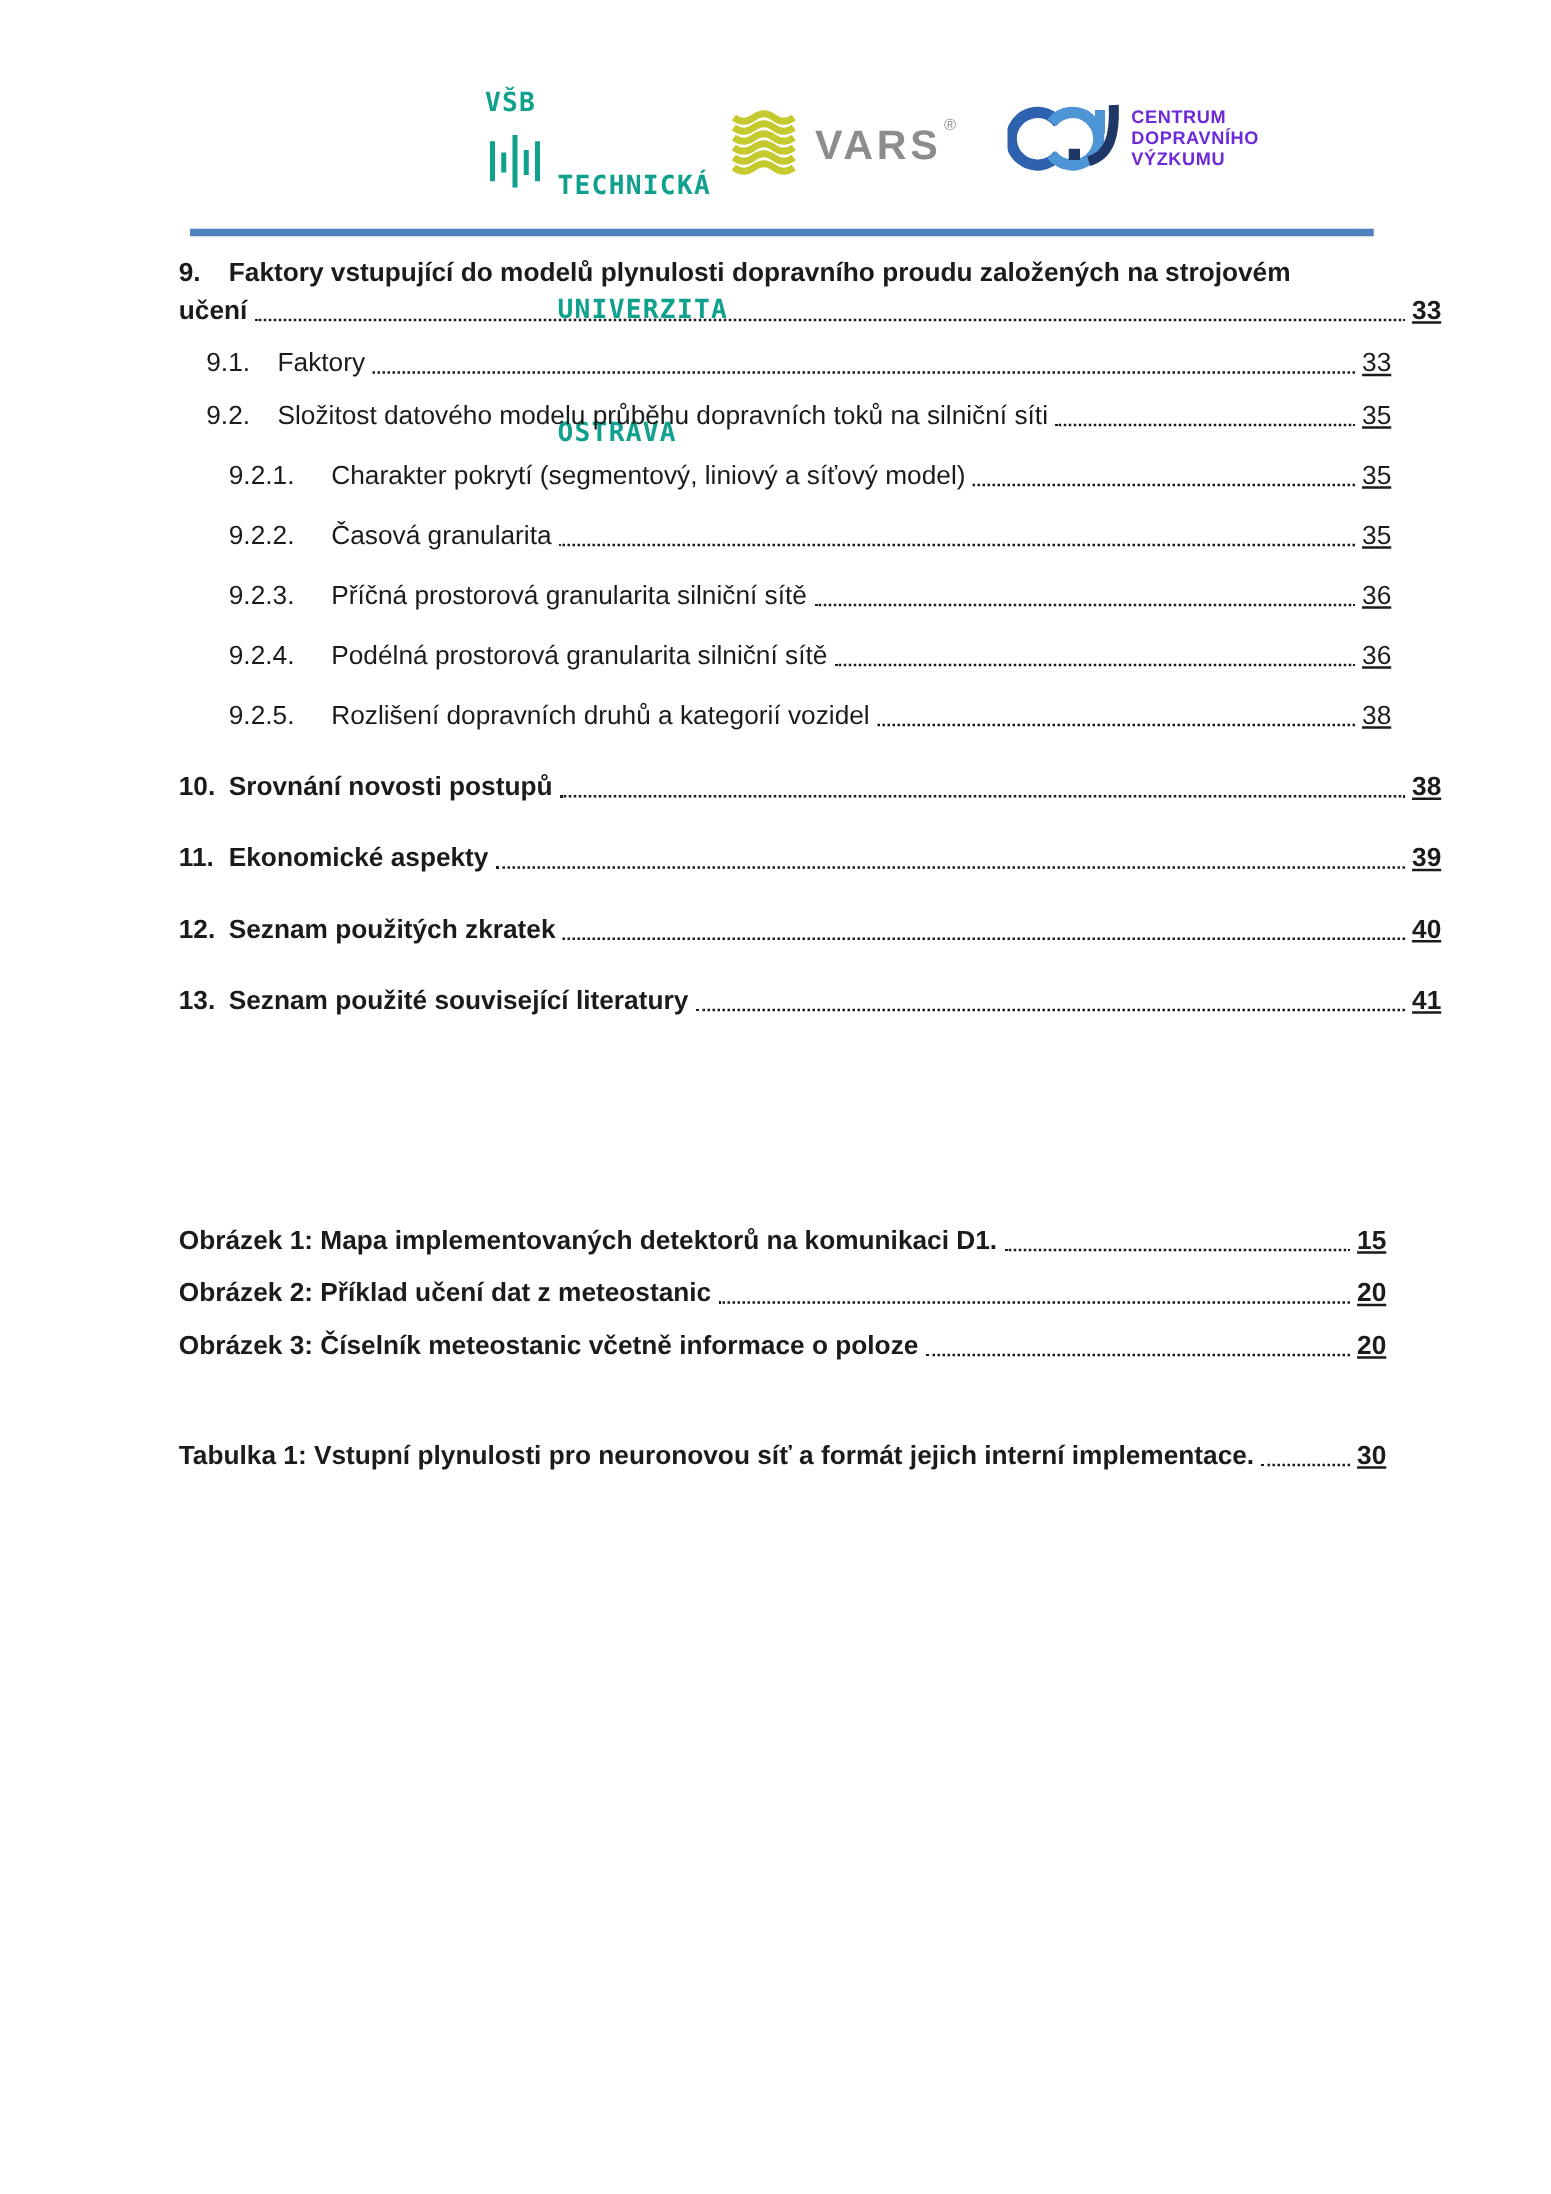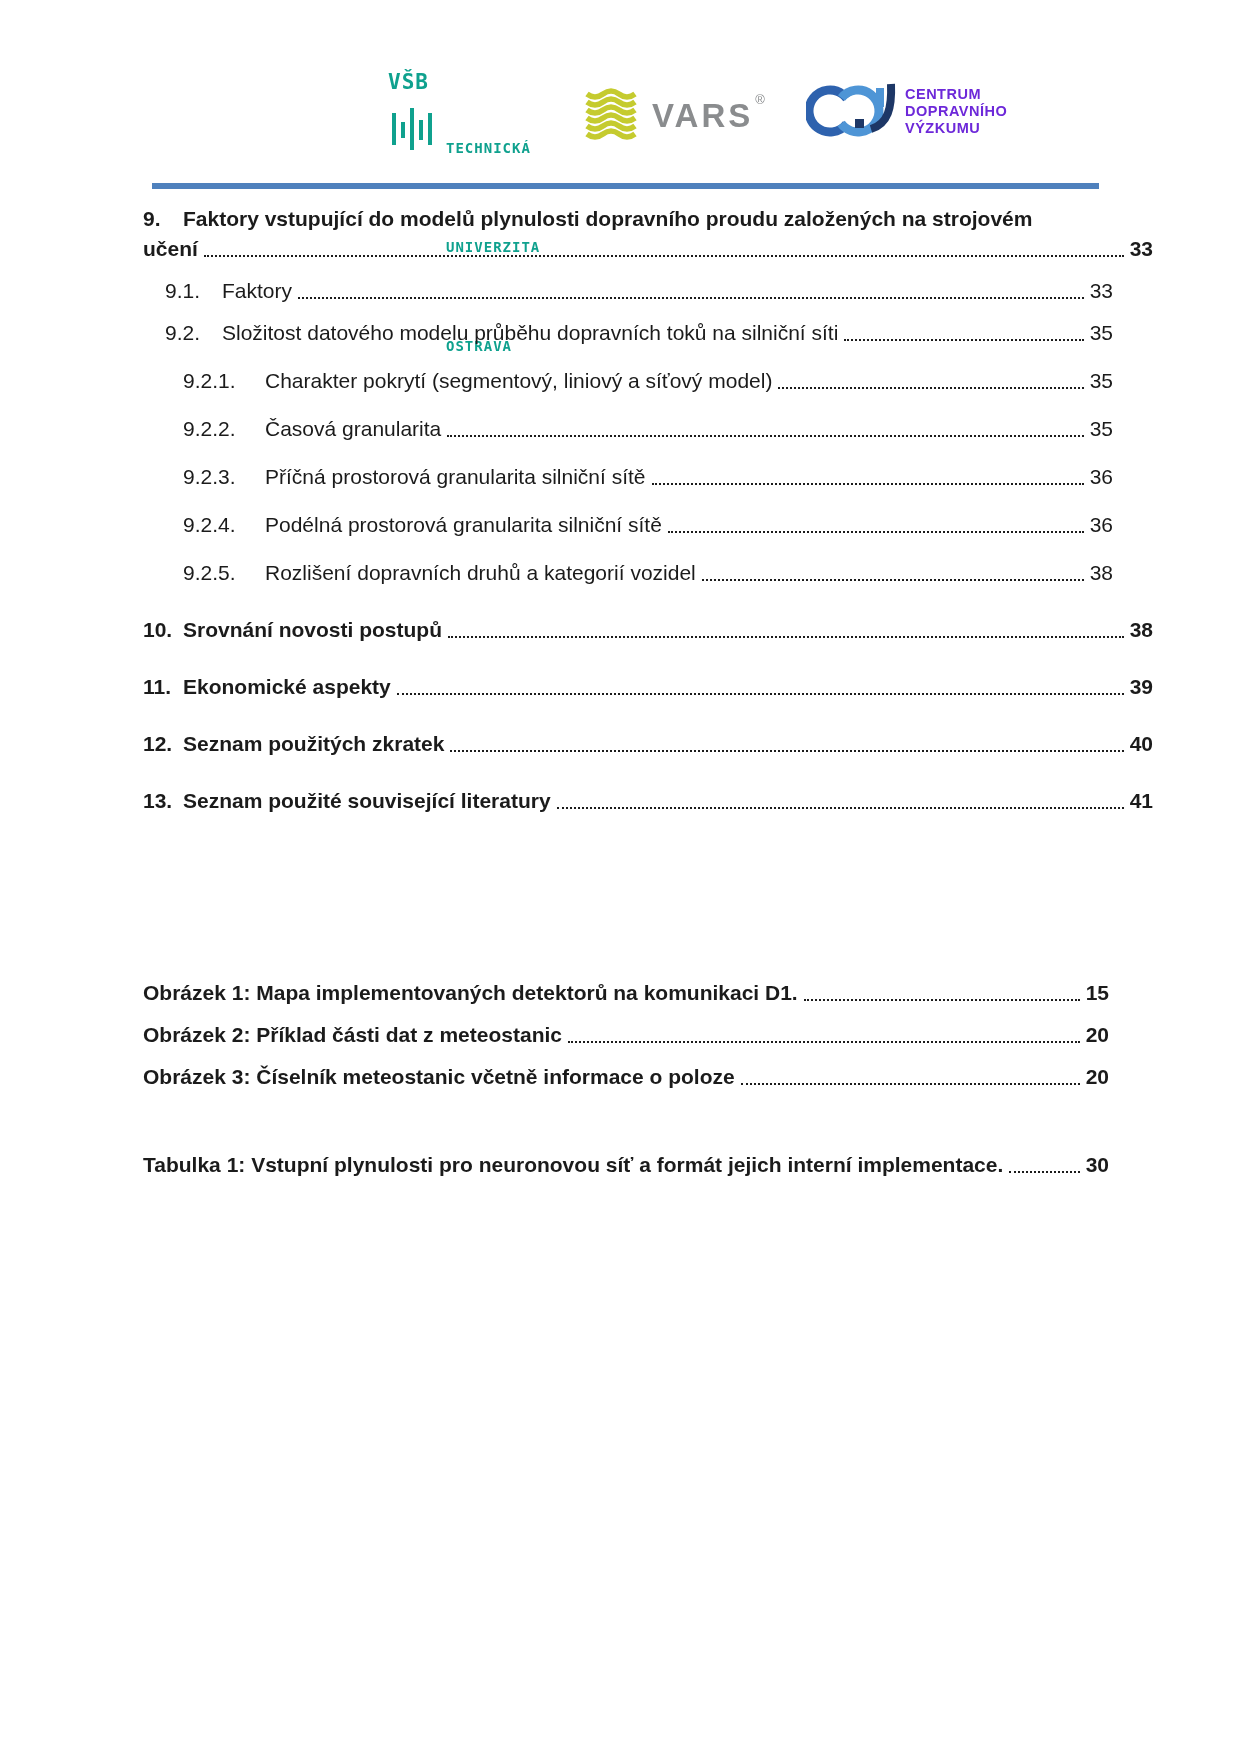--- a/index.html
+++ b/index.html
@@ -12,21 +12,21 @@
 
   
   .vsb {
     position:absolute; left:388px; top:66px;
     display:flex; gap:10px; color:#0fa18e;
     font-family:"DejaVu Sans Mono", monospace; font-weight:bold;
   }
   .vsb-left { display:flex; flex-direction:column; align-items:flex-start; }
   .vsb-acronym { font-size:21px; line-height:33px; letter-spacing:1px; }
   .vsb-bars { margin-top:7px; margin-left:2px; }
-  .vsb-lines { font-size:14px; line-height:33px; letter-spacing:1px; white-space:pre; }
+  .vsb-lines { font-size:21px; line-height:33px; letter-spacing:1px; white-space:pre; }
 
   .vars { position:absolute; left:583px; top:88px; display:flex; align-items:center; }
   .vars-word {
     font-size:33px; font-weight:bold; color:#8a8c8e;
     letter-spacing:3px; line-height:1; margin-left:9px;
   }
   .vars-reg { font-size:13px; color:#8a8c8e; position:relative; top:-16px; left:2px; font-weight:normal; }
 
   .cdv { position:absolute; left:806px; top:74px; display:flex; align-items:center; gap:9px; }
   .cdv-text {
@@ -48,21 +48,21 @@
   .toc .l1a  { margin-top:17px; }
   .toc .l1b  { margin-top:4px; }
   .toc .lvl1 { margin-top:31px; }
   .toc .lvl2 { margin-top:16px; padding-left:22px; }
   .toc .lvl3 { margin-top:22px; padding-left:40px; }
 
   .toc-num { flex:0 0 auto; }
   .n1 { width:40px; } .n2 { width:57px; } .n3 { width:82px; }
   .toc-label { flex:0 1 auto; white-space:nowrap; }
   .leader { flex:1 1 auto; border-bottom:2px dotted #1b1b1b; margin:0 6px 5px 6px; min-width:12px; }
-  .toc-page { flex:0 0 auto; }
+  .toc-page { flex:0 0 auto;text-decoration:underline; }
 
   .figlist .toc-row, .tablist .toc-row { padding-right:44px; font-weight:bold;justify-content:space-between; }
   .figlist .toc-row + .toc-row { margin-top:16px; }
 
   .pageno { position:absolute; left:1102px; top:1637px; font-size:21px; }
 </style>
 </head>
 <body>
 
 <div class="page">
@@ -199,21 +199,21 @@
       </div>
     </nav>
 
   <div class="figlist" id="figlist">
       <div class="toc-row ">
         <span class="toc-label">Obrázek 1: Mapa implementovaných detektorů na komunikaci D1.</span>
         <span class="leader"></span>
         <span class="toc-page">15</span>
       </div>
       <div class="toc-row ">
-        <span class="toc-label">Obrázek 2: Příklad části dat z meteostanic</span>
+        <span class="toc-label">Obrázek 2: Příklad učení dat z meteostanic</span>
         <span class="leader"></span>
         <span class="toc-page">20</span>
       </div>
       <div class="toc-row ">
         <span class="toc-label">Obrázek 3: Číselník meteostanic včetně informace o poloze</span>
         <span class="leader"></span>
         <span class="toc-page">20</span>
       </div>
     </div>
 

